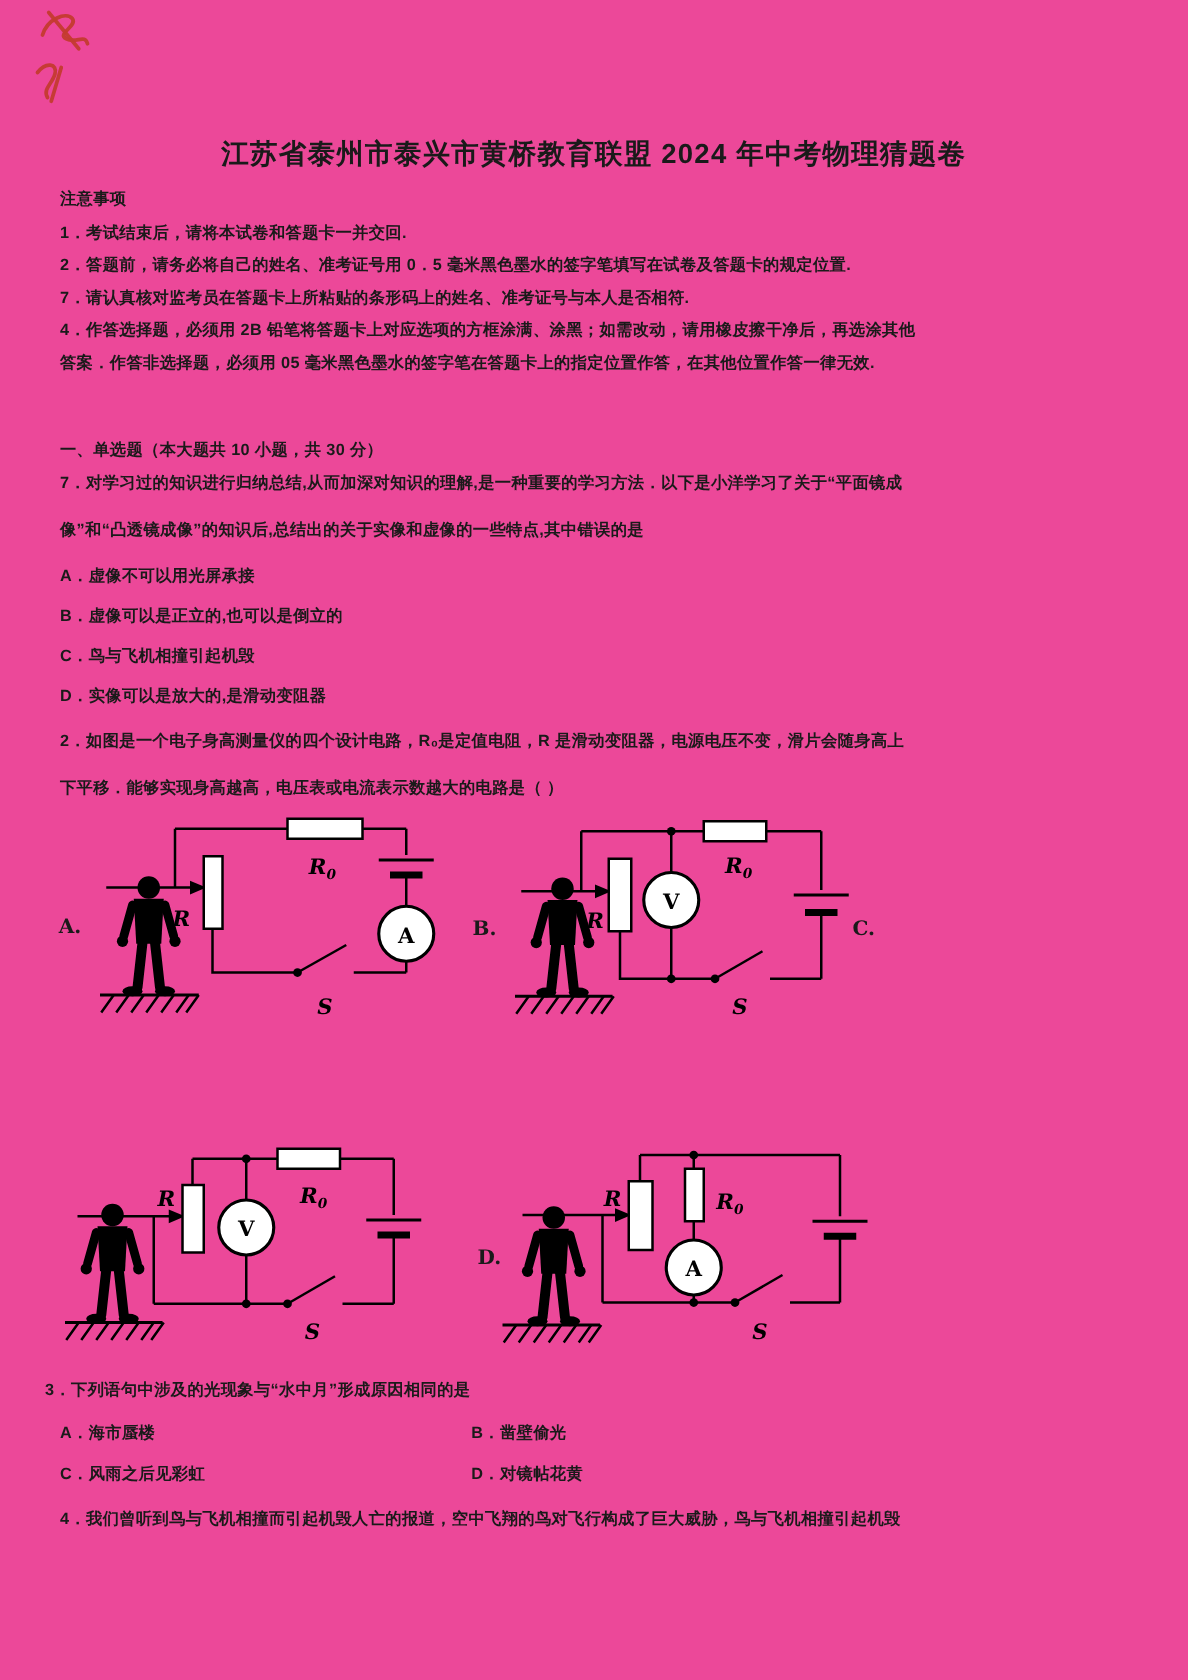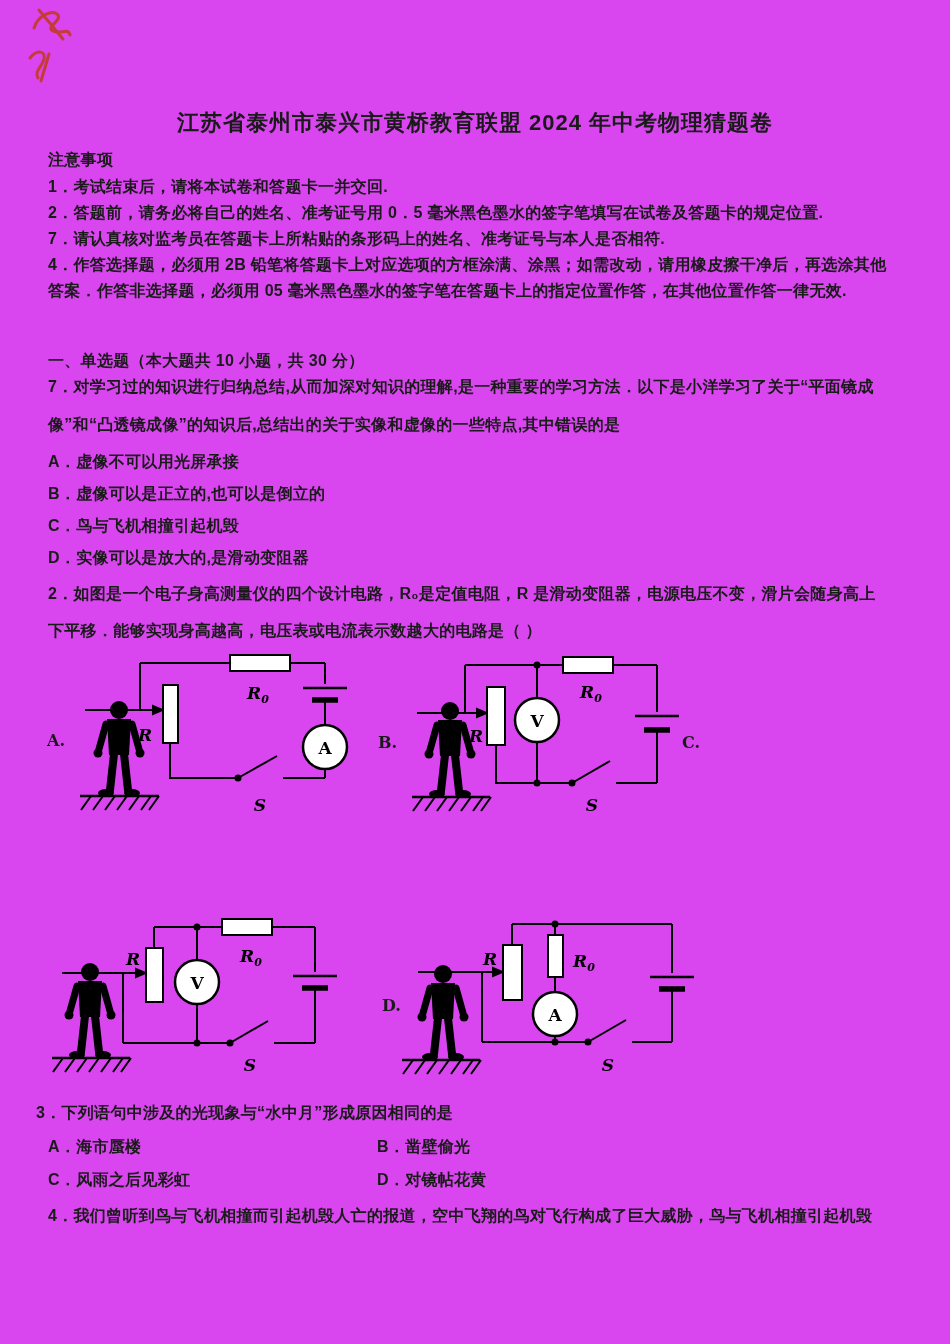--- a/index.html
+++ b/index.html
@@ -1,21 +1,21 @@
 <!DOCTYPE html>
 <html><head>
 <meta charset="utf-8">
 <style>
   html,body { margin:0; padding:0; background:#e8e8e8; }
   .page {
     position:relative; width:950px; height:1344px; margin:0 auto;
-    background:#d946ef; overflow:hidden;
+    background:#ec4899; overflow:hidden;
     font-family:"Liberation Sans","DejaVu Sans",sans-serif; color:#1a1a1a;
   }
-  .t { position:absolute; white-space:nowrap; font-size:16px; font-weight:600; letter-spacing:.3px; }
+  .t { position:absolute; white-space:nowrap; font-size:13px; font-weight:600; letter-spacing:.3px; }
   .title { left:0; right:0; text-align:center; font-size:22px; font-weight:700; letter-spacing:1px; }
   .optletter { position:absolute; white-space:nowrap; font-family:"DejaVu Serif","Liberation Serif",serif; font-weight:700; font-size:16px; }
   svg.circuit { position:absolute; width:340px; height:190px; }
   .wire { stroke:#000; stroke-width:2; fill:none; }
   .box  { fill:#fff; stroke:#000; stroke-width:2; }
   .meterc { fill:#fff; stroke:#000; stroke-width:2.5; }
   .plate-long  { stroke:#000; stroke-width:2.5; fill:none; }
   .plate-short { stroke:#000; stroke-width:5.5; fill:none; }
   .dot { fill:#000; stroke:none; }
   .lbl { font:italic 700 17px "DejaVu Serif","Liberation Serif",serif; fill:#000; }

